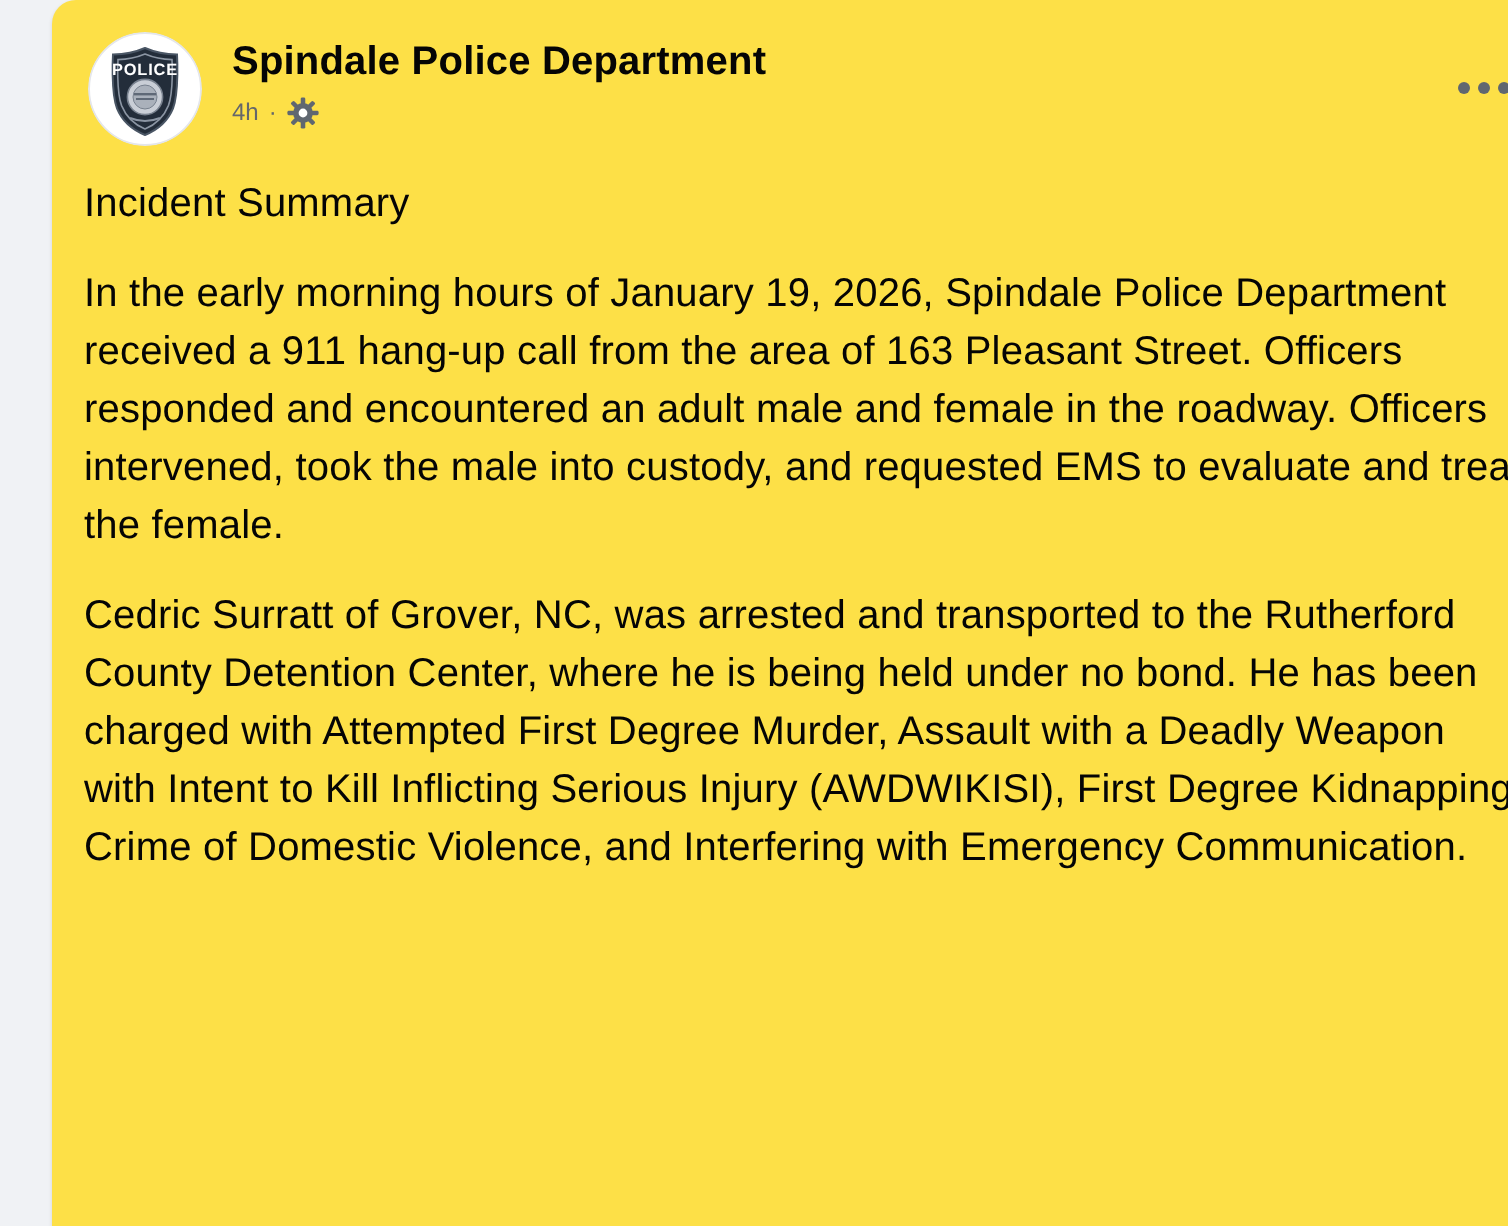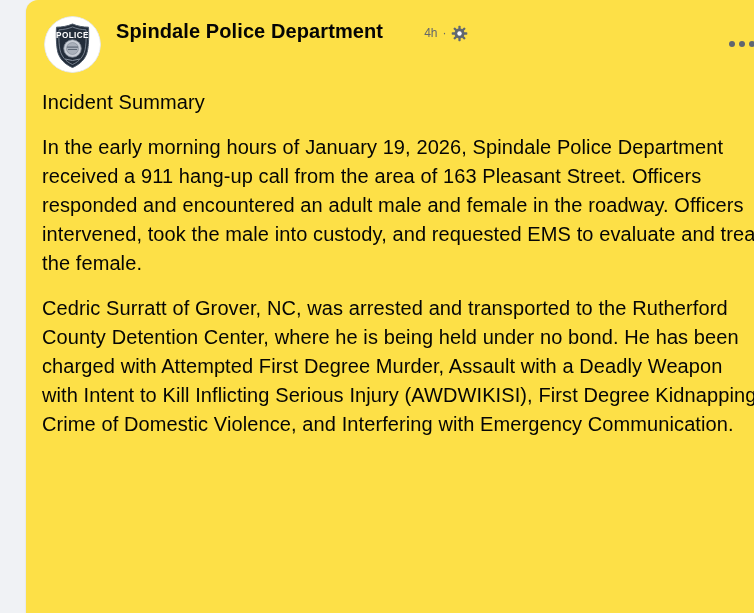--- a/index.html
+++ b/index.html
@@ -35,21 +35,21 @@
     height: 57px;
     border-radius: 50%;
     flex: 0 0 auto;
     cursor: pointer;
     display: block;
   }
   .head-text {
     margin-left: 15px;
     padding-top: 3px;
     display: flex;
-    gap: 41px;
+    flex-direction: column;
   }
   .page-name {
     font-size: 20px;
     font-weight: 700;
     color: #050505;
     line-height: 24px;
     letter-spacing: .1px;
     cursor: pointer;
   }
   .meta-row {

